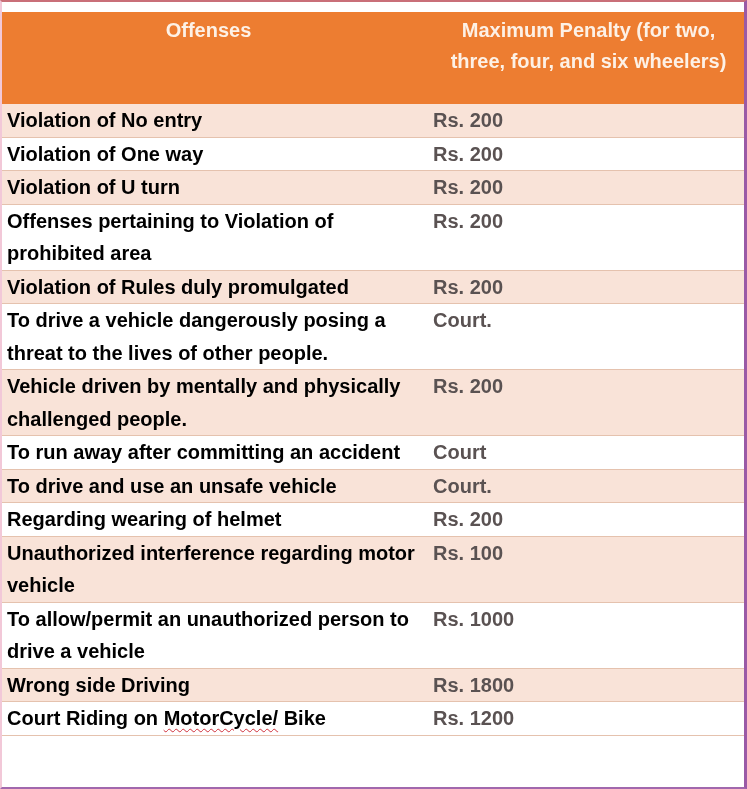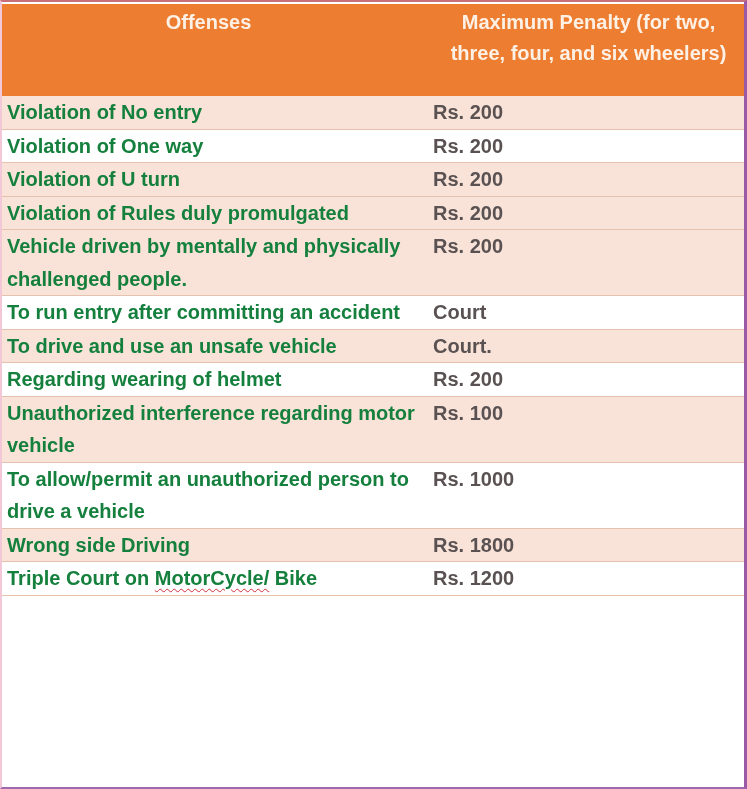--- a/index.html
+++ b/index.html
@@ -22,21 +22,21 @@
       box-sizing: border-box;
       border-top: 2px solid #c96f78;
       border-left: 2px solid #f2c8d8;
       border-right: 3px solid #9a5aa6;
       border-bottom: 2px solid #a168ad;
       pointer-events: none;
       z-index: 5;
     }
     table.penalties {
       position: absolute;
-      left: 0; top: 4px;
+      left: 0; top: 12px;
       width: 744px;
       border-collapse: collapse;
       table-layout: fixed;
     }
     col.c-offense { width: 423px; }
     col.c-penalty { width: 321px; }
     thead th {
       background: #ed7d31;
       color: #fdf1e6;
       font-weight: bold;
@@ -46,21 +46,21 @@
       vertical-align: top;
       padding: 3px 6px 3px 6px;
       height: 92px;
       box-sizing: border-box;
     }
     thead th.h-offense { padding-left: 0; }
     thead th.h-penalty { padding-left: 10px; padding-right: 0; }
     tbody td {
       font-size: 20px;
       line-height: 32.5px;
-      color: #15803d;
+      color: #000000;
       vertical-align: top;
       padding: 0 6px 0 7px;
       border-bottom: 1px solid #e5c2ae;
     }
     tbody td.offense { font-weight: bold; }
     tbody td.penalty { font-weight: bold; padding-left: 10px; color: #5a5252; }
     tbody tr.odd td { background: #f9e3d8; }
     tbody tr.even td { background: #ffffff; }
     .spell {
       text-decoration: underline wavy #d0303a;
@@ -90,30 +90,38 @@
       <td class="penalty">Rs. 200</td>
     </tr>
     <tr class="even">
       <td class="offense">Violation of One way</td>
       <td class="penalty">Rs. 200</td>
     </tr>
     <tr class="odd">
       <td class="offense">Violation of U turn</td>
       <td class="penalty">Rs. 200</td>
     </tr>
+    <tr class="even">
+      <td class="offense">Offenses pertaining to Violation of prohibited area</td>
+      <td class="penalty">Rs. 200</td>
+    </tr>
     <tr class="odd">
       <td class="offense">Violation of Rules duly promulgated</td>
       <td class="penalty">Rs. 200</td>
+    </tr>
+    <tr class="even">
+      <td class="offense">To drive a vehicle dangerously posing a threat to the lives of other people.</td>
+      <td class="penalty">Court.</td>
     </tr>
     <tr class="odd">
       <td class="offense">Vehicle driven by mentally and physically challenged people.</td>
       <td class="penalty">Rs. 200</td>
     </tr>
     <tr class="even">
-      <td class="offense">To run entry after committing an accident</td>
+      <td class="offense">To run away after committing an accident</td>
       <td class="penalty">Court</td>
     </tr>
     <tr class="odd">
       <td class="offense">To drive and use an unsafe vehicle</td>
       <td class="penalty">Court.</td>
     </tr>
     <tr class="even">
       <td class="offense">Regarding wearing of helmet</td>
       <td class="penalty">Rs. 200</td>
     </tr>
@@ -123,17 +131,17 @@
     </tr>
     <tr class="even">
       <td class="offense">To allow/permit an unauthorized person to drive a vehicle</td>
       <td class="penalty">Rs. 1000</td>
     </tr>
     <tr class="odd">
       <td class="offense">Wrong side Driving</td>
       <td class="penalty">Rs. 1800</td>
     </tr>
     <tr class="even">
-      <td class="offense"><span>Triple Court on </span><span class="spell">MotorCycle/</span><span> Bike</span></td>
+      <td class="offense"><span>Court Riding on </span><span class="spell">MotorCycle/</span><span> Bike</span></td>
       <td class="penalty">Rs. 1200</td>
     </tr>
   </tbody>
 </table>
 
 </body></html>

